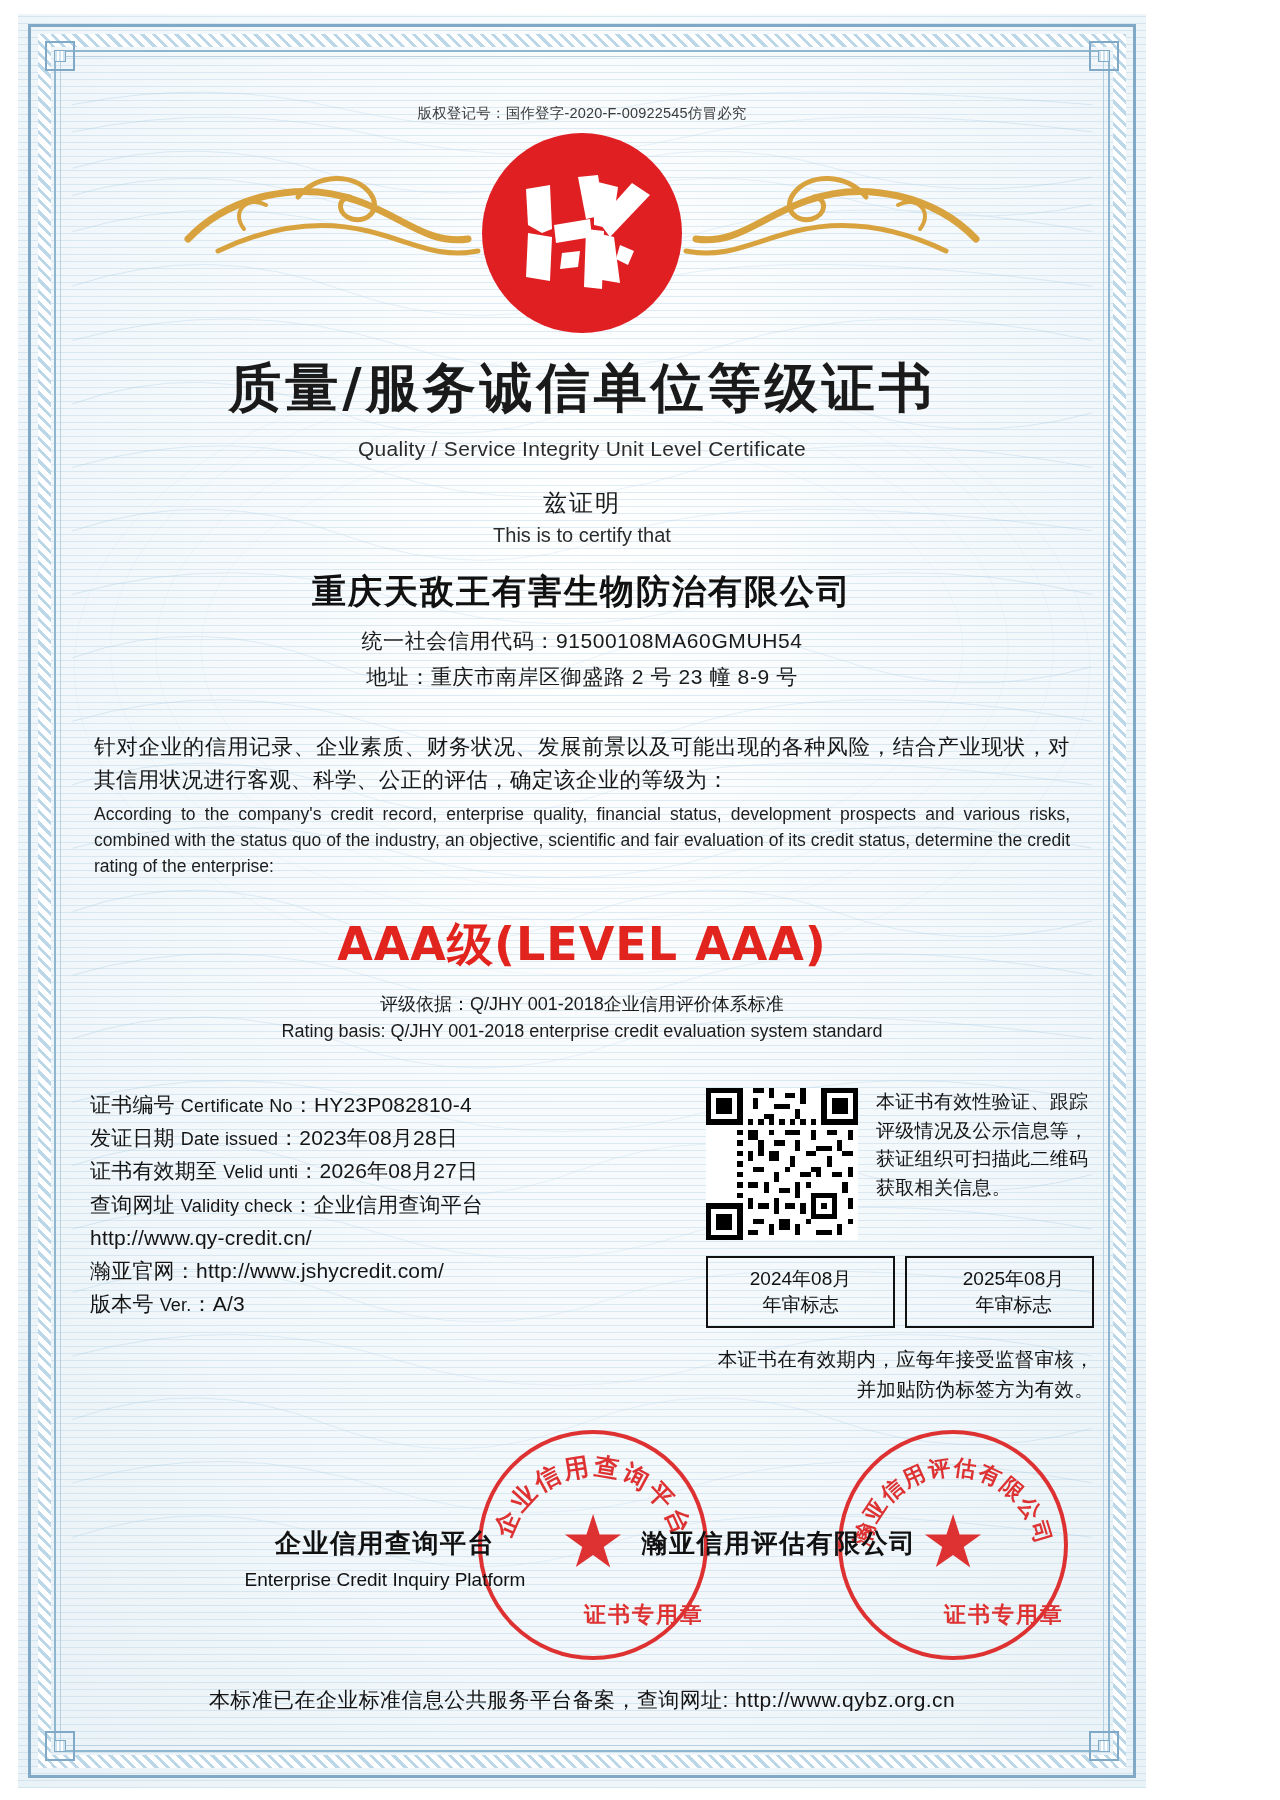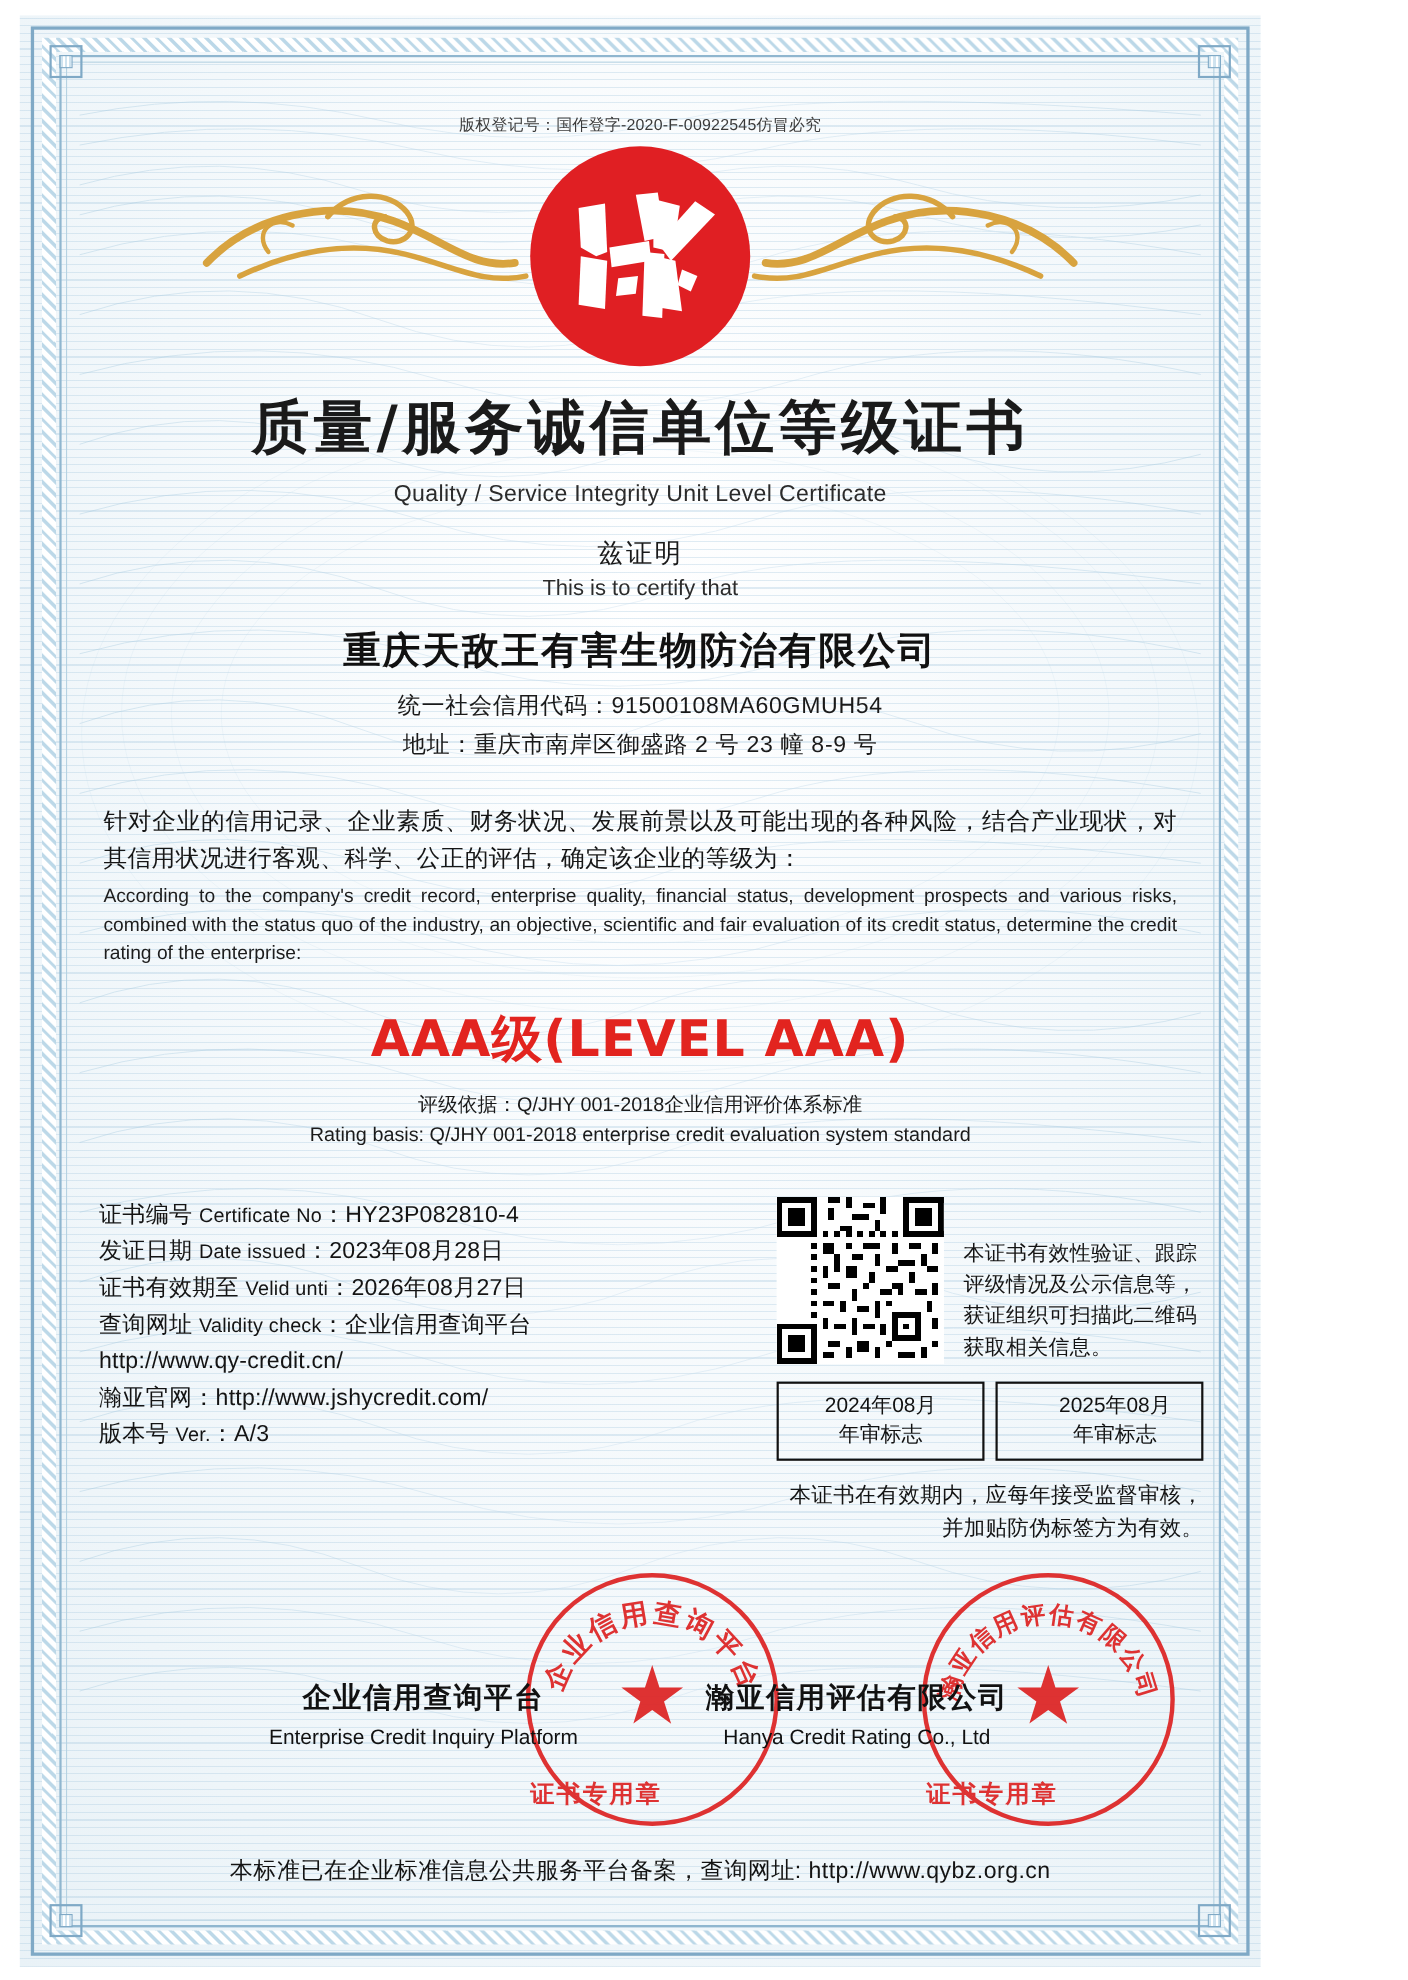--- a/index.html
+++ b/index.html
@@ -249,21 +249,21 @@
   .detail-row .lbl-en { font-size: 18px; }
 
   .qrblock {
     flex: 1;
     display: flex;
     flex-direction: column;
     padding-left: 16px;
   }
   .qrtop {
     display: flex;
-    align-items: flex-end;
+    align-items: flex-start;
   }
   .qr {
     width: 152px;
     height: 152px;
     flex: none;
     background: #fff;
   }
   .qr-note {
     font-size: 19px;
     color: #141414;
@@ -319,22 +319,22 @@
     position: absolute;
     left: 50%; top: 48%;
     transform: translate(-50%,-50%);
     color: #dd2222;
     font-size: 64px;
     line-height: 1;
   }
   .seal-bottom-text {
     position: absolute;
     left: 0; right: 0;
-    bottom: 10px;
-    text-align: left;
+    bottom: 26px;
+    text-align: right;
     color: #dd2222;
     font-size: 22px;
     font-weight: bold;
     letter-spacing: 2px;
   }
   .seal-arc {
     position: absolute;
     inset: 0;
   }
 
@@ -672,21 +672,20 @@
         <div class="seal-bottom-text">证书专用章</div>
       </div>
 
       <div class="org-labels">
         <div class="org">
           <div class="org-cn">企业信用查询平台</div>
           <div class="org-en">Enterprise Credit Inquiry Platform</div>
         </div>
         <div class="org">
           <div class="org-cn">瀚亚信用评估有限公司</div>
-          <div class="org-en">Hanya Credit Rating Co., Ltd</div>
         </div>
       </div>
     </div>
 
     <div class="footer-note">本标准已在企业标准信息公共服务平台备案，查询网址: http://www.qybz.org.cn</div>
 
   </div>
 </div>
 
 </body></html>

